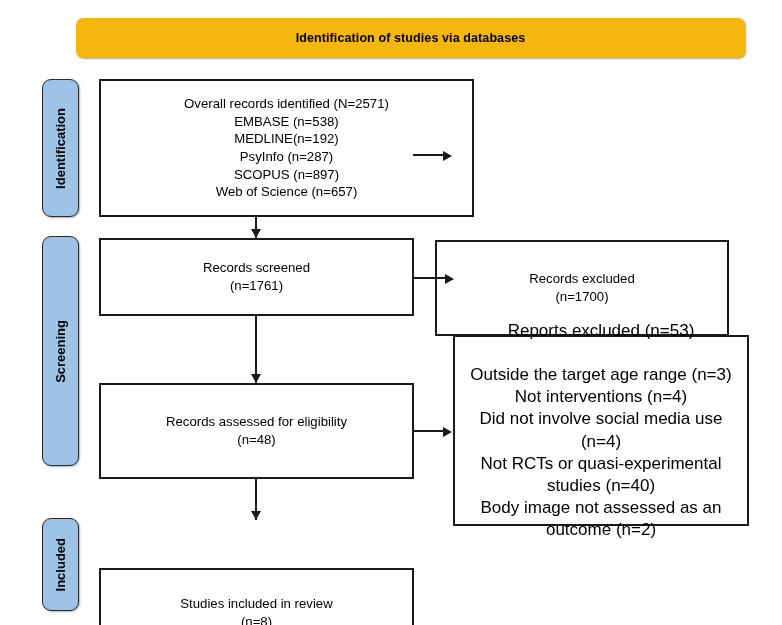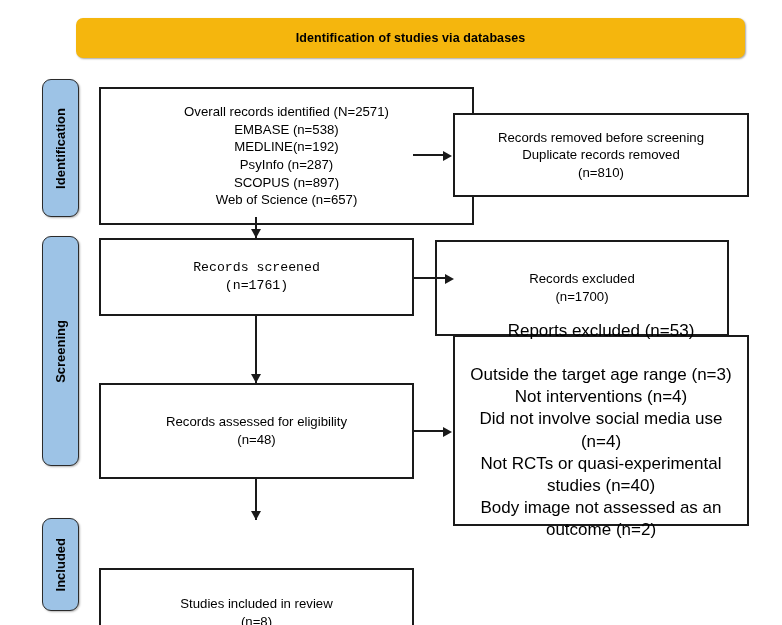--- a/index.html
+++ b/index.html
@@ -75,23 +75,23 @@
     justify-content: center;
     text-align: center;
   }
   .flow-box .box-text {
     font-size: 13.2px;
     line-height: 1.33;
     white-space: pre-line;
     padding: 0 6px;
   }
 
-  #box-identified        { left: 99px;  top: 79px;  width: 375px; height: 138px; margin-top: 8px; }
+  #box-identified        { left: 99px;  top: 79px;  width: 375px; height: 138px; }
   #box-identified .box-text { text-align: center; }
-  #box-screened          { left: 99px;  top: 238px; width: 315px; height: 78px; font-family: Liberation Mono, monospace;  }
+  #box-screened          { left: 99px;  top: 238px; width: 315px; height: 78px;  }
   #box-eligibility       { left: 99px;  top: 383px; width: 315px; height: 96px;  }
   #box-included          { left: 99px;  top: 520px; width: 315px; height: 90px; margin-top: 48px;  }
 
   #box-removed           { left: 453px; top: 113px; width: 296px; height: 84px;  }
   #box-excluded-screened { left: 435px; top: 240px; width: 294px; height: 96px;  }
   #box-reports-excluded  { left: 453px; top: 335px; width: 296px; height: 191px; }
   #box-reports-excluded .box-text { line-height: 1.30; font-size: 17px; }
 
   
   .conn {
@@ -169,25 +169,20 @@
   </div>
   <div class="flow-box" id="box-eligibility">
     <span class="box-text">Records assessed for eligibility
 (n=48)</span>
   </div>
   <div class="flow-box" id="box-included">
     <span class="box-text">Studies included in review
 (n=8)</span>
   </div>
 
-  <div class="flow-box" id="box-removed">
-    <span class="box-text">Records removed before screening
-Duplicate records removed
-(n=810)</span>
-  </div>
   <div class="flow-box" id="box-excluded-screened">
     <span class="box-text">Records excluded
 (n=1700)</span>
   </div>
   <div class="flow-box" id="box-reports-excluded">
     <span class="box-text">Reports excluded (n=53)
 
 Outside the target age range (n=3)
 Not interventions (n=4)
 Did not involve social media use (n=4)

